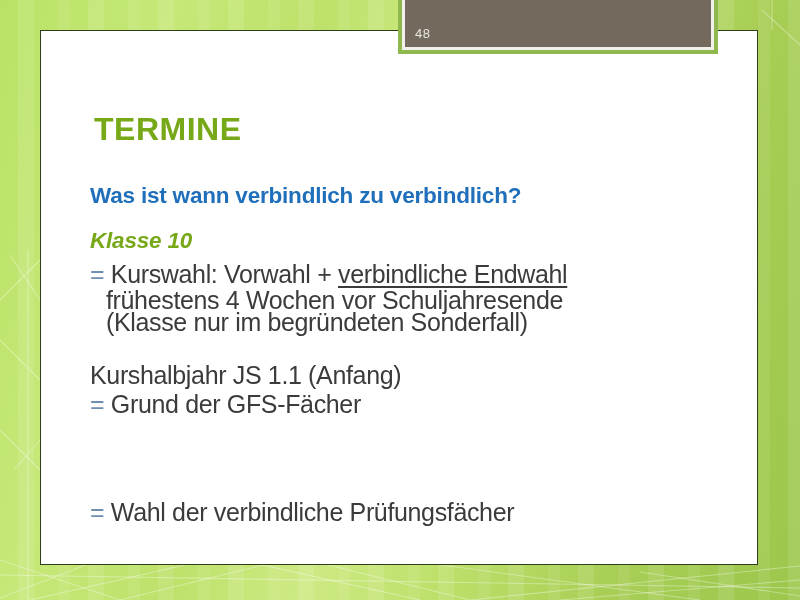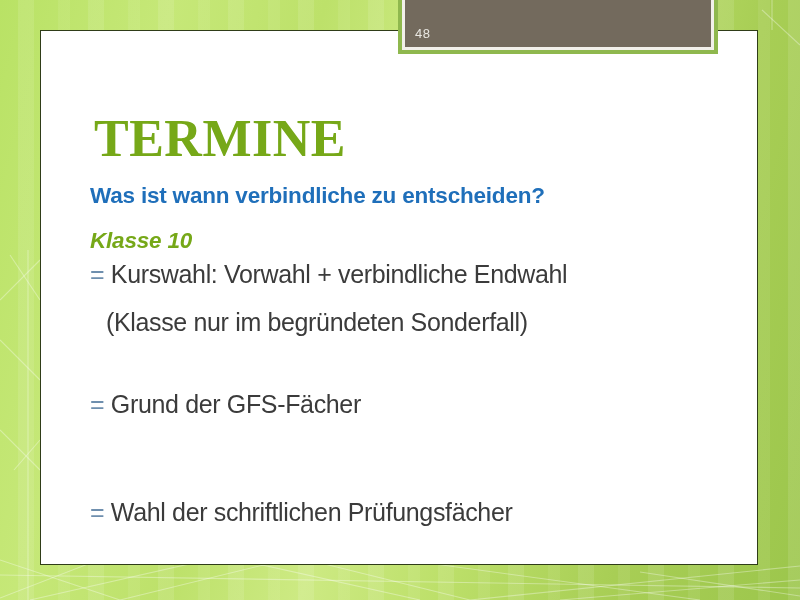--- a/index.html
+++ b/index.html
@@ -102,26 +102,26 @@
     top: 30px;
     width: 718px;
     height: 535px;
     z-index: 6;
   }
 
   .title {
     position: absolute;
     left: 54px;
     top: 83px;
-    font-size: 52px;
+    font-size: 32px;
     font-weight: bold;
     color: #76a818;
     letter-spacing: 0.5px;
     line-height: 1;
-    font-family: Liberation Serif, serif;
+    font-family: Liberation Sans, sans-serif;
   }
 
   .subtitle {
     position: absolute;
     left: 50px;
     top: 155px;
     font-size: 22.5px;
     font-weight: bold;
     color: #1f6fba;
     line-height: 1;
@@ -150,20 +150,21 @@
     white-space: nowrap;
     font-family: "Liberation Sans", sans-serif;
     letter-spacing: -0.35px;
   }
 
   .eq {
     color: #6f8fae;
   }
 
   .ul {
+    text-decoration: underline;
     text-underline-offset: 3px;
   }
 
   
   .b1l1 { left: 50px; top: 232px; }
   .b1l2 { left: 66px; top: 258px; }
   .b1l3 { left: 66px; top: 280px; }
 
   
   .b2l1 { left: 50px; top: 333px; }
@@ -214,30 +215,32 @@
       <div class="fill">
         <span class="num">48</span>
       </div>
     </div>
   </div>
 
   <div id="content">
 
     <div class="title">TERMINE</div>
 
-    <div class="subtitle">Was ist wann verbindliche zu entscheiden?</div>
+    <div class="subtitle">Was ist wann verbindlich zu verbindlich?</div>
 
     <div class="klasse">Klasse 10</div>
 
     <div class="body-line b1l1"><span class="eq">=</span><span> Kurswahl: Vorwahl + </span><span class="ul">verbindliche Endwahl</span></div>
 
+    <div class="body-line b1l2">frühestens 4 Wochen vor Schuljahresende</div>
 
     <div class="body-line b1l3">(Klasse nur im begründeten Sonderfall)</div>
 
+    <div class="body-line b2l1">Kurshalbjahr JS 1.1 (Anfang)</div>
 
     <div class="body-line b2l2"><span class="eq">=</span><span> Grund der GFS-Fächer</span></div>
 
 
 
-    <div class="body-line b3l2"><span class="eq">=</span><span> Wahl der schriftlichen Prüfungsfächer</span></div>
+    <div class="body-line b3l2"><span class="eq">=</span><span> Wahl der verbindliche Prüfungsfächer</span></div>
 
   </div>
 </div>
 
 </body></html>

